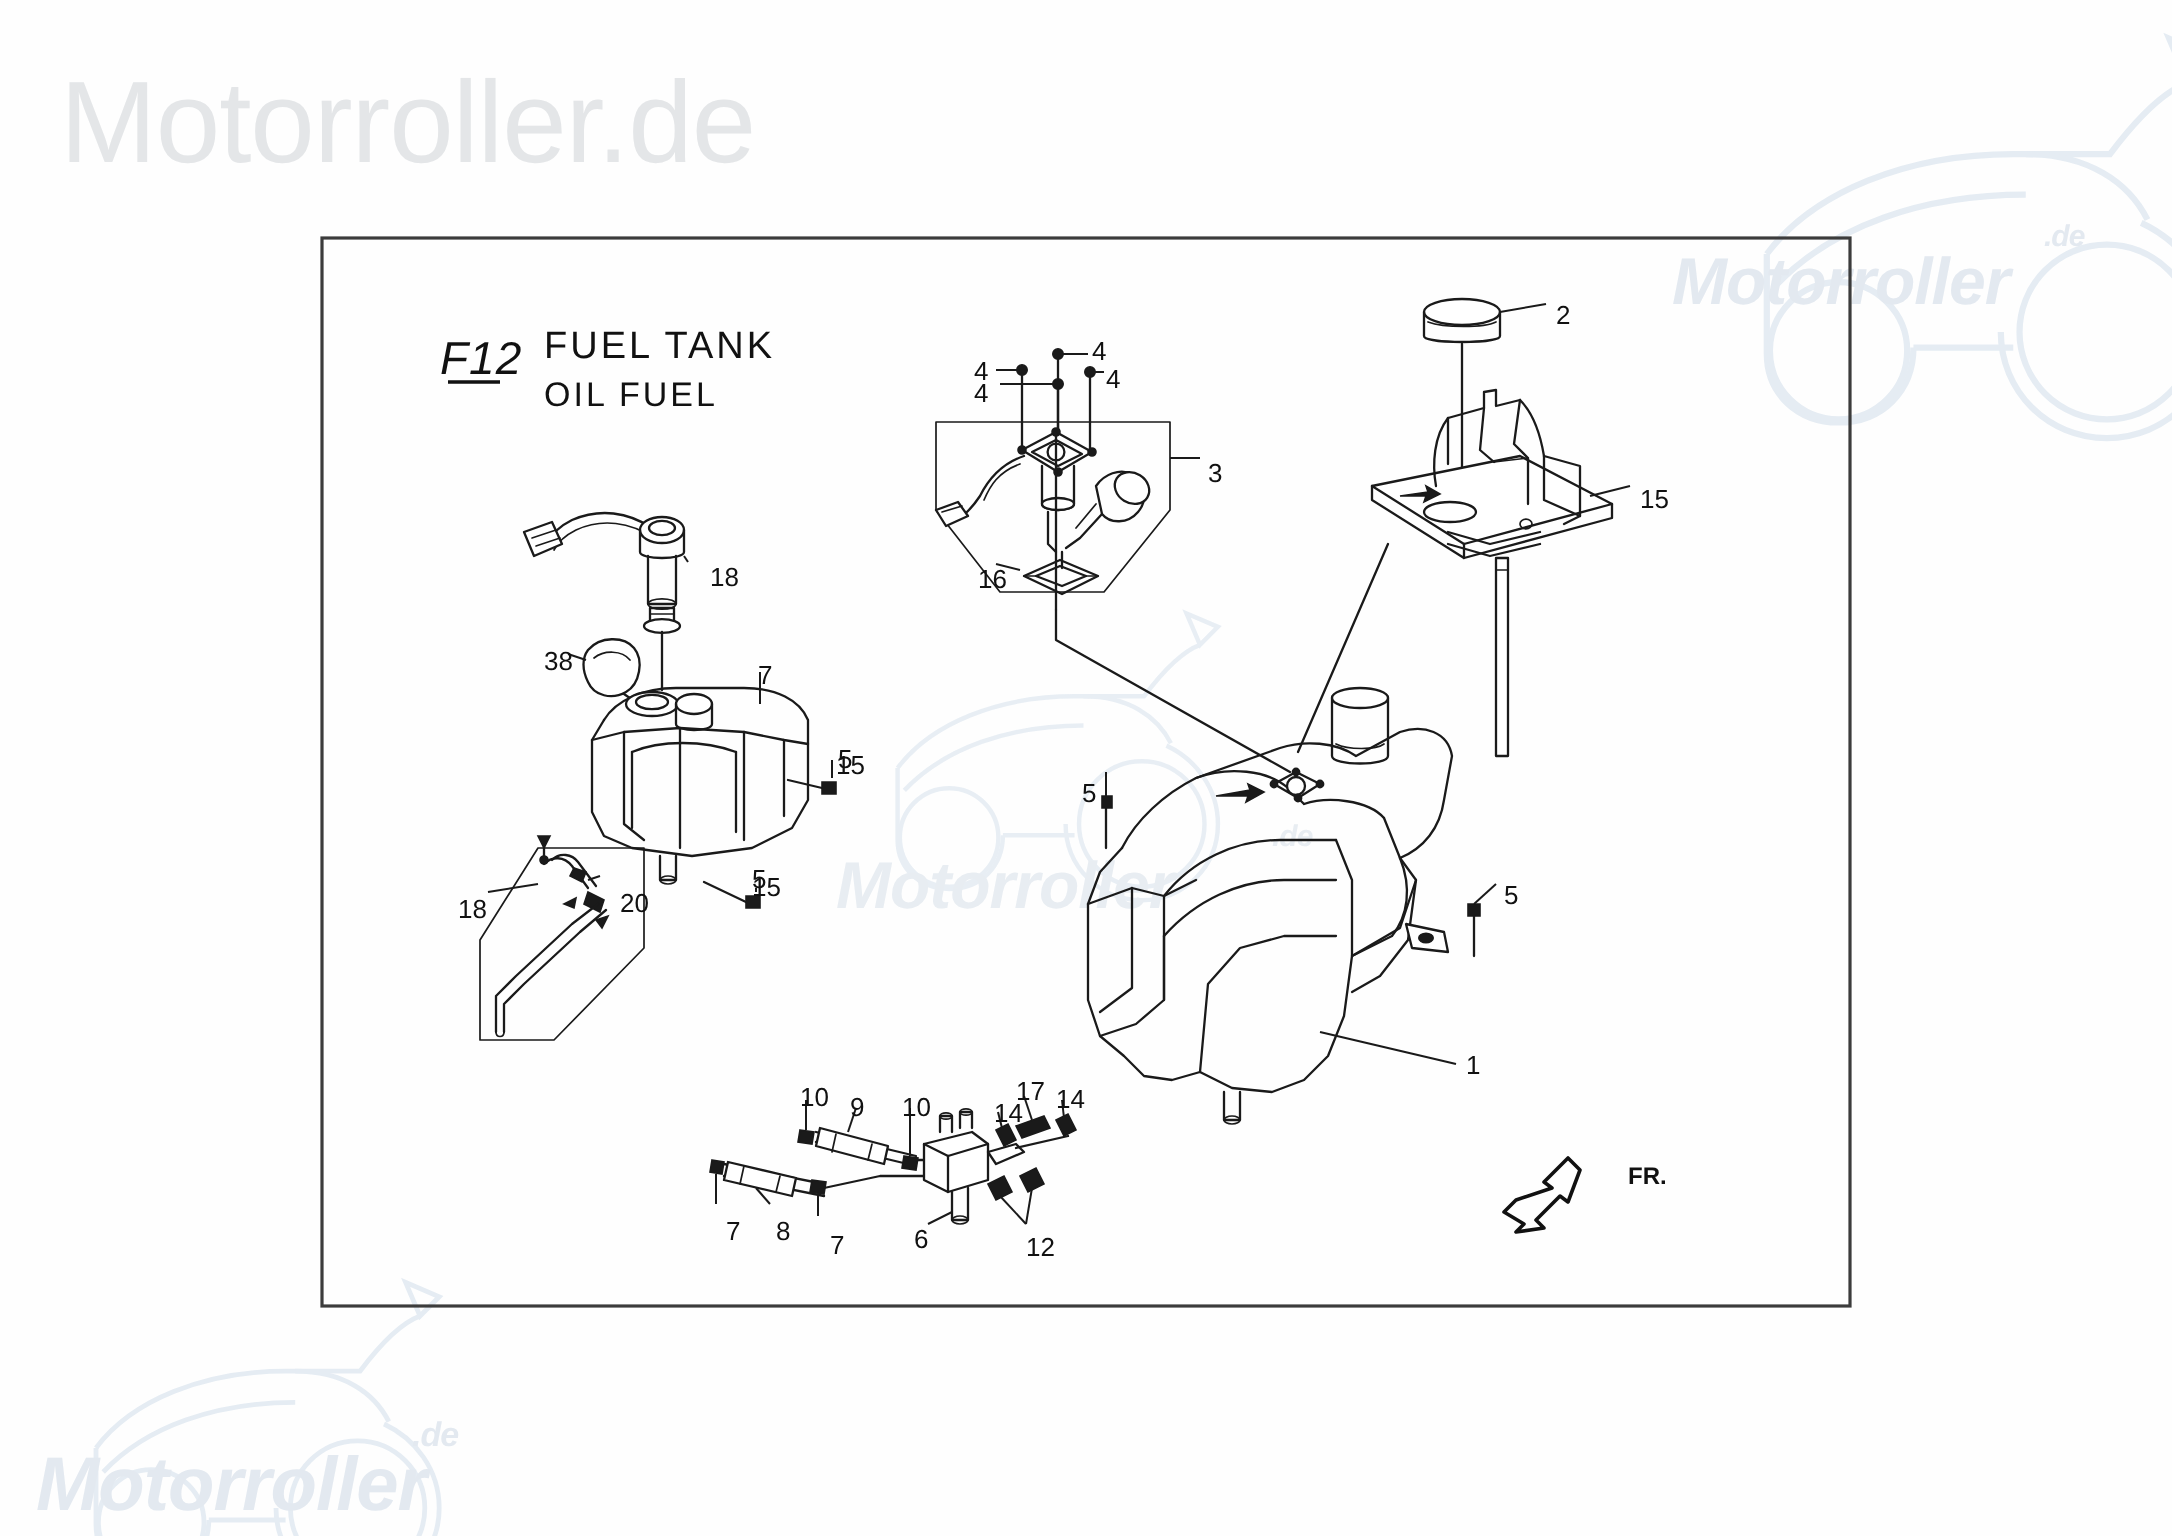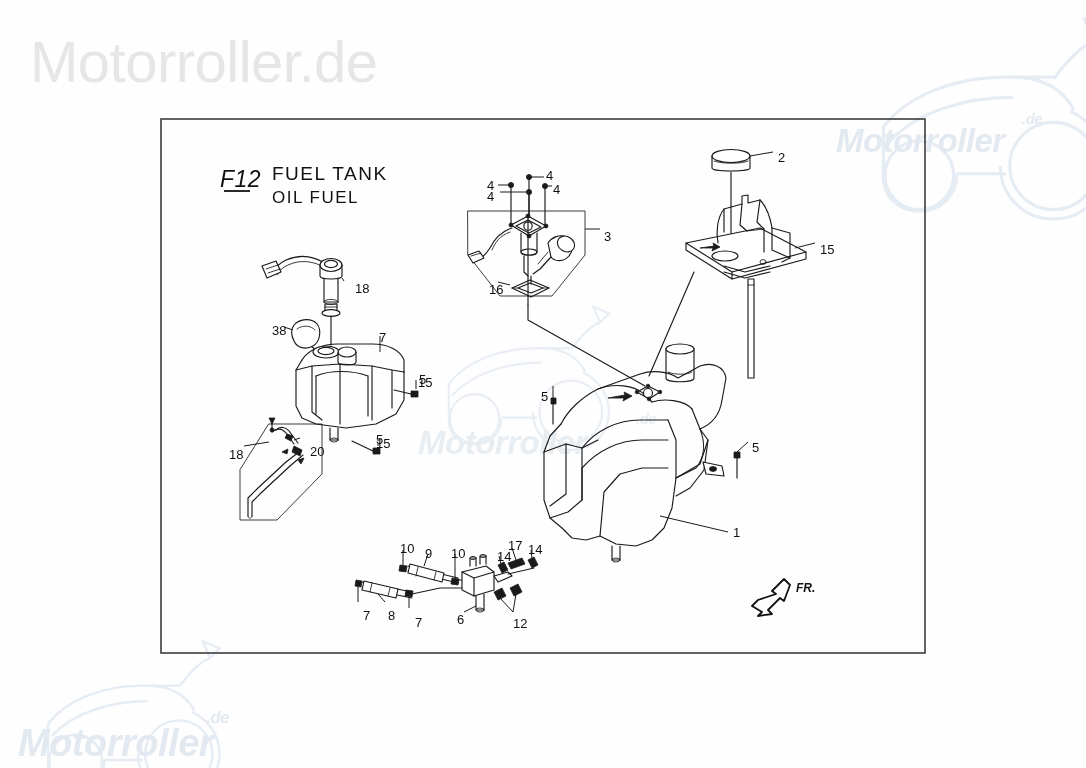--- a/index.html
+++ b/index.html
@@ -37,21 +37,21 @@
   .hdr{
     position:absolute;
     font-family:"Liberation Sans",sans-serif;
     color:#111;
     white-space:nowrap;
     letter-spacing:1.5px;
   }
   #hdr-code{left:220px;top:166px;font-size:23px;letter-spacing:0.5px;font-style:italic;}
   #hdr-l1{left:272px;top:163px;font-size:19px;}
   #hdr-l2{left:272px;top:188px;font-size:17px;}
-  #fr-label{left:796px;top:581px;font-size:12px;font-style:italic;font-weight:700;letter-spacing:0;}
+  #fr-label{left:814px;top:581px;font-size:12px;font-weight:700;letter-spacing:0;}
 </style>
 </head>
 <body>
 
 <div id="stage">
 
   <svg class="layer" viewBox="0 0 1086 768">
     <g stroke="#e5ecf3" stroke-width="4" fill="none" opacity="1">
 
       <g transform="translate(860,10) scale(0.78)">

